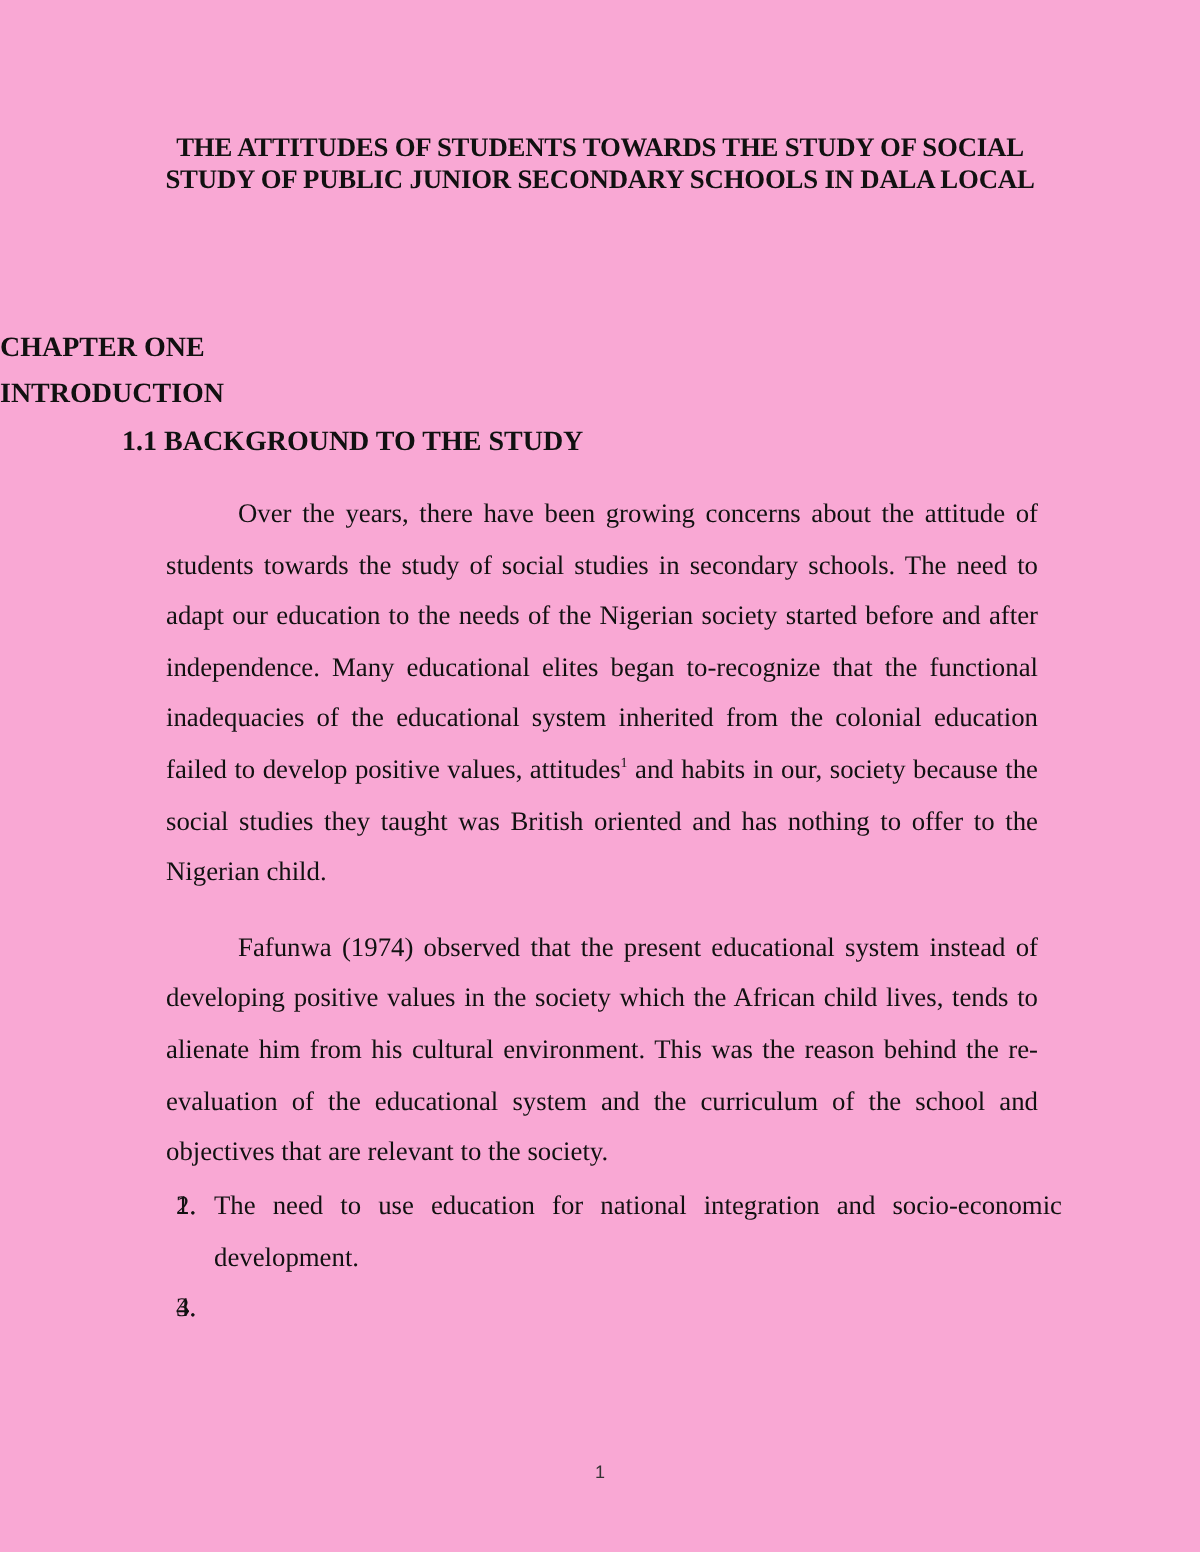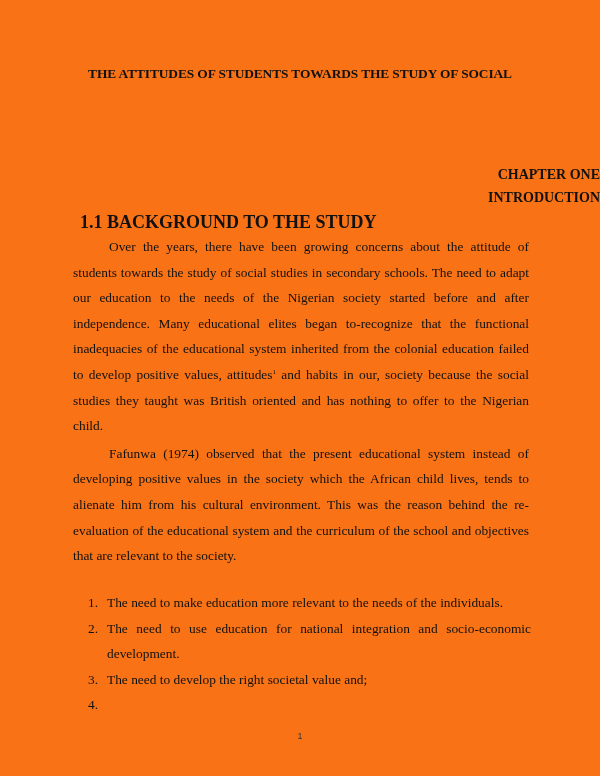--- a/index.html
+++ b/index.html
@@ -1,68 +1,69 @@
 <!DOCTYPE html>
 <html><head>
 <meta charset="utf-8">
 <style>
   html, body { margin: 0; padding: 0; background: #ffffff; }
   body { width: 600px; height: 776px; position: relative; overflow: hidden; }
   .page {
     position: absolute; left: 0; top: 0; width: 600px; height: 776px;
-    background: #f97316; color: #111111;
+    background: #f9a8d4; color: #111111;
     font-family: "Liberation Serif", "DejaVu Serif", serif;
   }
   .title {
     position: absolute; left: 60px; top: 66px; width: 480px;
     text-align: center; font-weight: bold; font-size: 13.4px; line-height: 15.5px;
     letter-spacing: -0.1px;
   }
   .chapter {
-    position: absolute; left: 0; width: 600px; text-align: right;
+    position: absolute; left: 0; width: 600px; text-align: left;
     font-weight: bold; font-size: 14px; line-height: 18px;
   }
   .section {
-    position: absolute; left: 80px; top: 213px;
-    font-weight: bold; font-size: 18px; line-height: 18px;
+    position: absolute; left: 61px; top: 213px;
+    font-weight: bold; font-size: 14px; line-height: 18px;
   }
   .body {
     position: absolute; left: 71px; width: 460px;
     font-size: 13.4px; line-height: 25.6px; text-align: justify;
   }
-  .body p { margin: 2px; text-indent: 36px; }
+  .body p { margin: 12px; text-indent: 36px; }
   .list { position: absolute; left: 71px; width: 460px; font-size: 13.4px; line-height: 25.6px; margin: 0; padding: 0; list-style: none; }
   .list li { position: relative; padding-left: 36px; text-align: justify; }
   .list li .num { position: absolute; left: 17px; top: 0; }
   sup { font-size: 7px; line-height: 0; }
   .pagenum {
     position: absolute; left: 0; width: 600px; top: 731px; text-align: center;
     font-family: "Liberation Sans", "DejaVu Sans", sans-serif; font-size: 9px; color: #333;
   }
 </style>
 </head>
 <body>
 
 <div class="page">
 
   <div class="title">
     <div>THE ATTITUDES OF STUDENTS TOWARDS THE STUDY OF SOCIAL</div>
+    <div>STUDY OF PUBLIC JUNIOR SECONDARY SCHOOLS IN DALA LOCAL</div>
   </div>
 
   <div class="chapter" style="top:166px;">CHAPTER ONE</div>
   <div class="chapter" style="top:189px;">INTRODUCTION</div>
 
   <div class="section">1.1 BACKGROUND TO THE STUDY</div>
 
   <div class="body" style="top:232px;">
     <p><span>Over the years, there have been growing concerns about the attitude of students towards the study of social studies in secondary schools. The need to adapt our education to the needs of the Nigerian society started before and after independence. Many educational elites began to-recognize that the functional inadequacies of the educational system inherited from the colonial education failed to develop positive values, attitudes</span><sup>1</sup><span> and habits in our, society because the social studies they taught was British oriented and has nothing to offer to the Nigerian child.</span></p>
     <p>Fafunwa (1974) observed that the present educational system instead of developing positive values in the society which the African child lives, tends to alienate him from his cultural environment. This was the reason behind the re-evaluation of the educational system and the curriculum of the school and objectives that are relevant to the society.</p>
   </div>
 
   <ul class="list" style="top:590px;">
-    <li><span class="num">1.</span><span>The need to make education more relevant to the needs of the individuals.</span></li>
+    <li><span class="num">1.</span></li>
     <li><span class="num">2.</span><span>The need to use education for national integration and socio-economic development.</span></li>
-    <li><span class="num">3.</span><span>The need to develop the right societal value and;</span></li>
+    <li><span class="num">3.</span></li>
     <li><span class="num">4.</span></li>
   </ul>
 
   <div class="pagenum">1</div>
 </div>
 
 </body></html>

